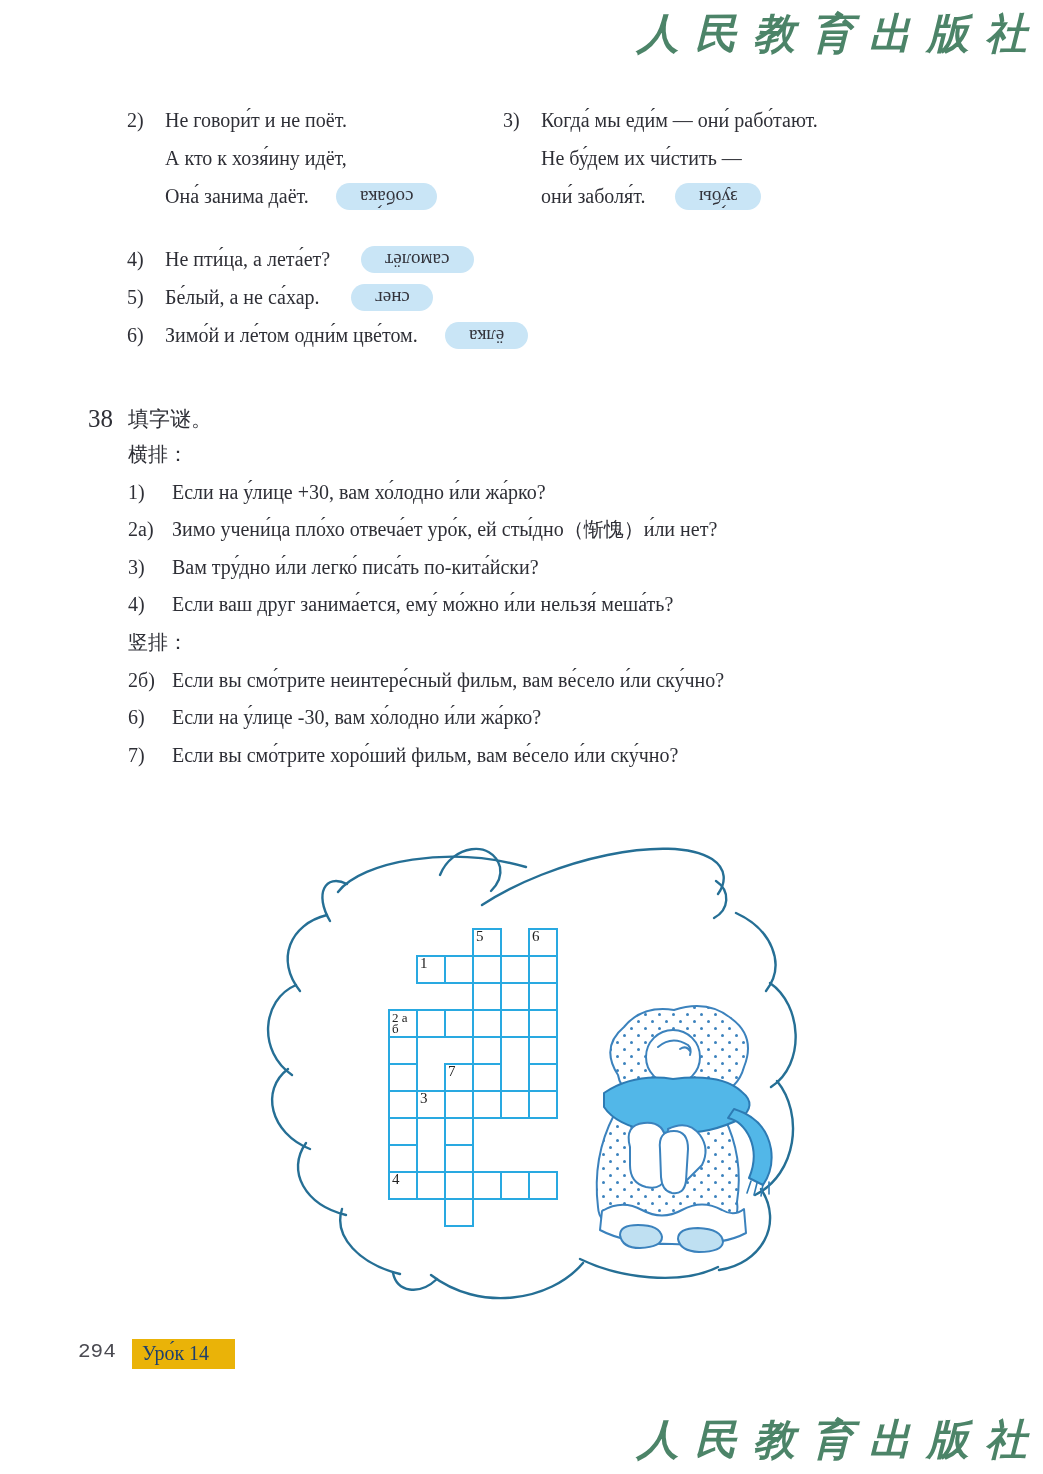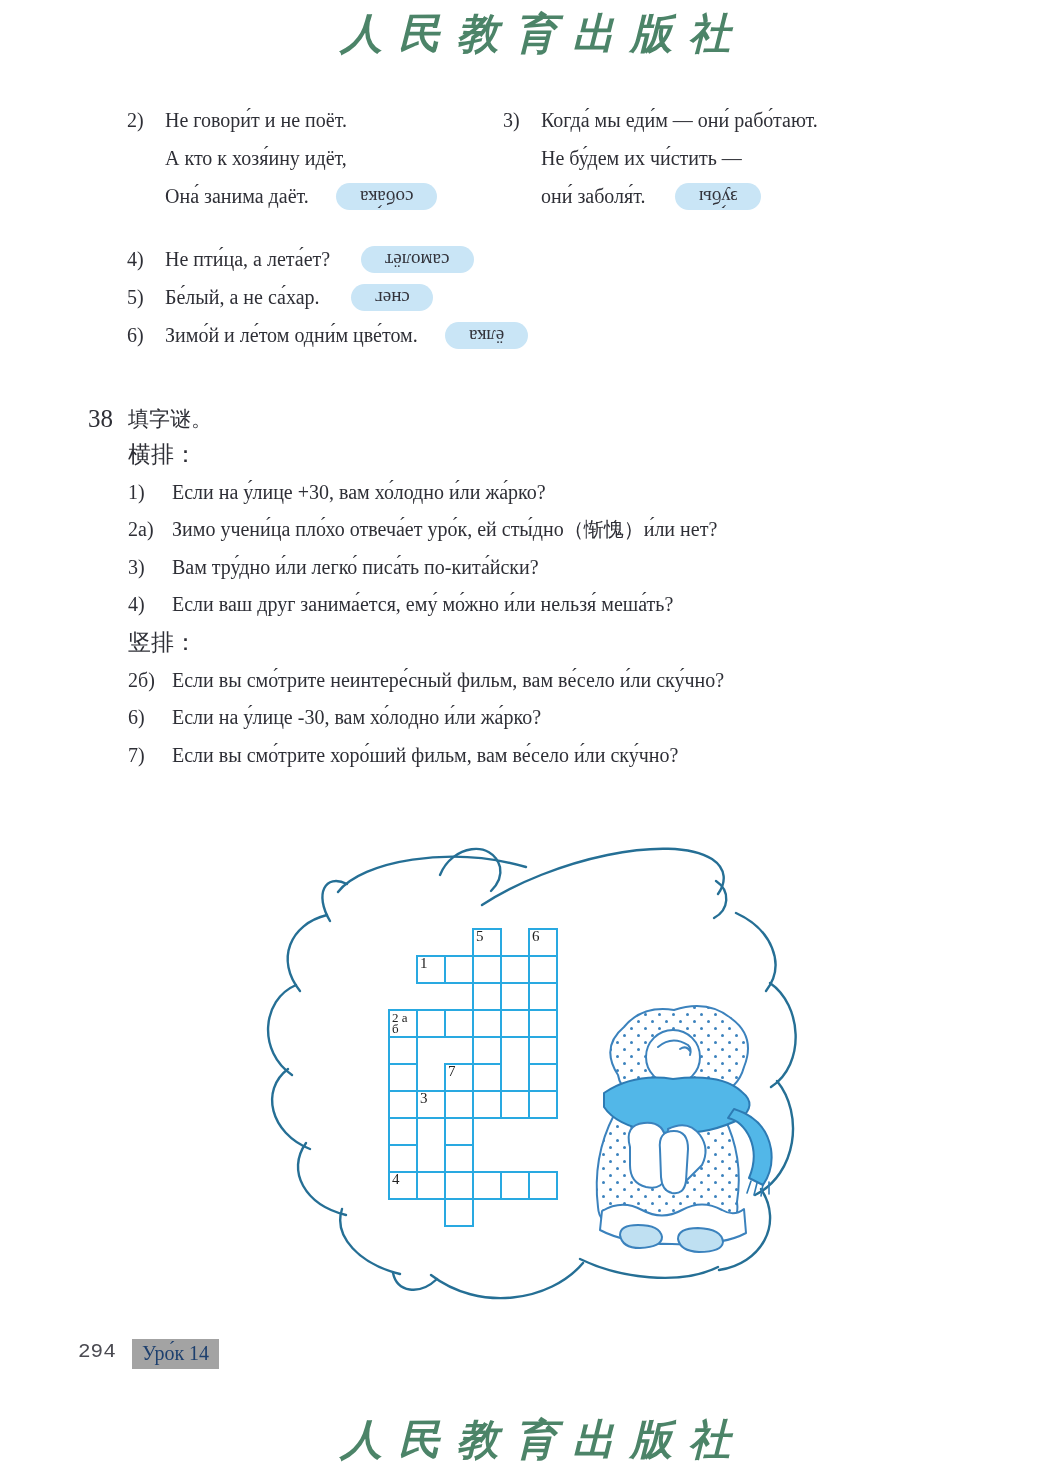--- a/index.html
+++ b/index.html
@@ -8,21 +8,21 @@
     width:1043px;height:1474px;
     margin:0 auto;
     background:#ffffff;
     font-family:"Liberation Serif", serif;
     color:#2e2f36;
     overflow:hidden;
   }
   
   .callig{
     position:absolute;left:0;right:0;
-    text-align:center;
+    text-align:right;
     font-size:42px;
     color:#3d7a5c;
     letter-spacing:16px;
     font-style:italic;
     font-weight:bold;
     opacity:.92;
     white-space:nowrap;
     padding-left:44px;
   }
   .callig.top{top:6px;}
@@ -54,21 +54,21 @@
   }
 
   
   .ex-number{position:absolute;left:88px;top:404px;font-size:25px;line-height:30px;}
   .ex-title{position:absolute;left:128px;top:404px;font-size:21px;line-height:30px;}
   .clues{
     position:absolute;left:128px;top:436px;width:820px;
     font-size:20px;line-height:37.6px;
     white-space:nowrap;
   }
-  .clue-heading{font-size:23px;}
+  .clue-heading{font-size:20px;}
   .clue-num{display:inline-block;min-width:44px;}
 
   
   .crossword{position:absolute;left:388px;top:928px;width:200px;height:300px;}
   .cw-cell{
     position:absolute;
     box-sizing:border-box;
     width:30px;height:29px;
     border:2px solid #29a9e1;
     background:#ffffff;
@@ -81,22 +81,22 @@
   }
   .cw-label.two-line{font-size:13px;line-height:11px;top:1px;}
 
   
   .art{position:absolute;}
 
   
   .page-number{position:absolute;left:78px;top:1340px;font-size:21px;color:#4b4b52;font-family:Liberation Mono, monospace;}
   .lesson-pill{
     position:absolute;left:132px;top:1339px;
-    background:#a3a3a3;color:#1c3f6e;
-    font-size:20px;padding:3px 10px 4px 10px;font-family:Liberation Serif, serif;
+    background:#eab308;color:#1c3f6e;
+    font-size:20px;padding:3px 26px 4px 10px;font-family:Liberation Serif, serif;
   }
 </style>
 </head>
 <body>
 
 <div class="page">
 
   <div class="callig top">人民教育出版社</div>
 
   <div class="riddle" style="left:127px;top:101px;">

